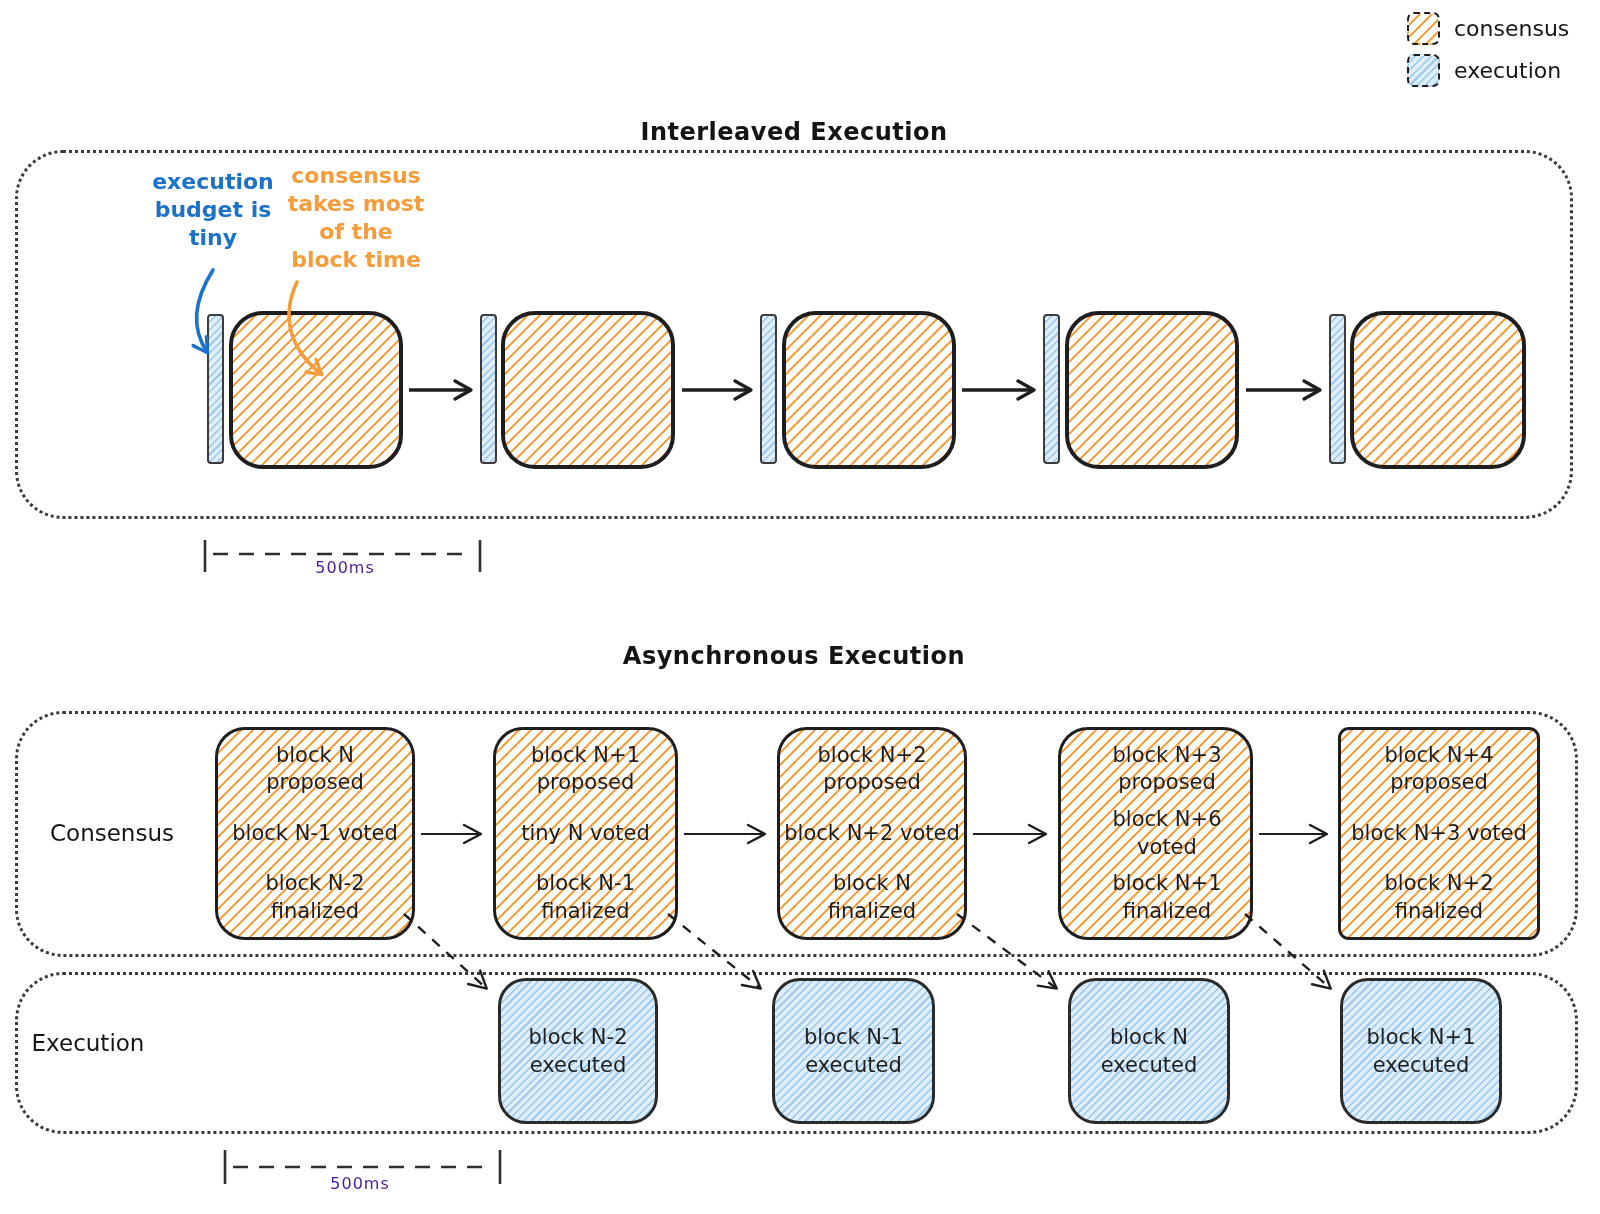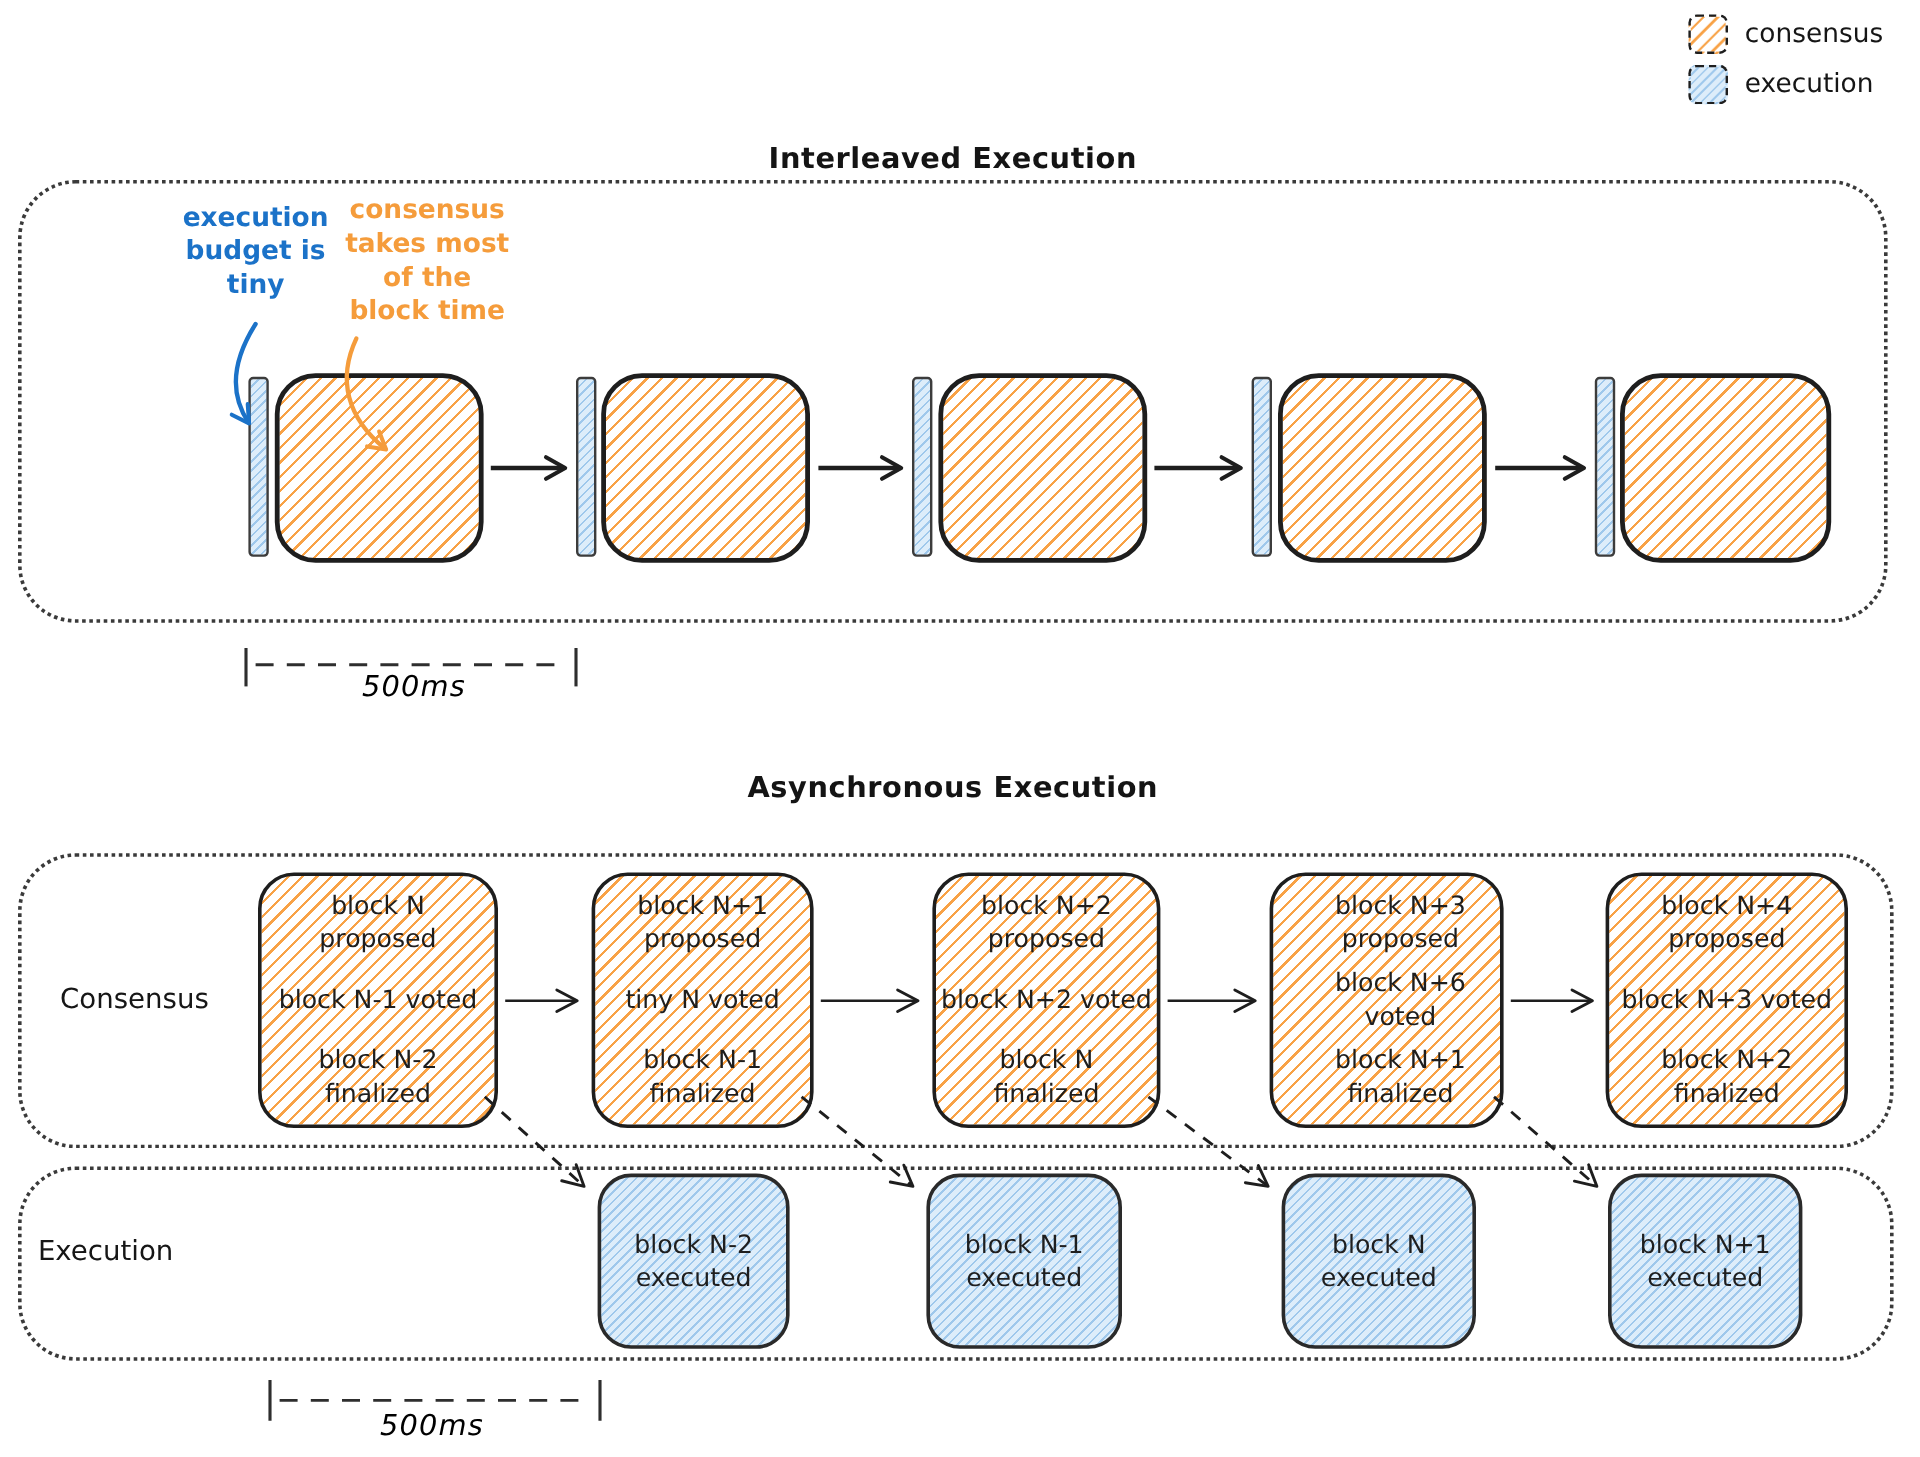--- a/index.html
+++ b/index.html
@@ -53,21 +53,21 @@
     text-align:center;font-size:21px;line-height:1.35;white-space:pre-line;
   }
   
   .row-label{position:absolute;font-size:23px;color:#161616;text-align:center;}
   
   .annot{position:absolute;text-align:center;font-size:22px;font-weight:bold;
          line-height:1.28;white-space:pre-line;}
   .annot.blue{color:#1b72c8;}
   .annot.orange{color:#f59c3b;}
   
-  .measure-label{position:absolute;font-size:24px;color:#000000;letter-spacing:1px;font-style:italic;}
+  .measure-label{position:absolute;font-size:16px;color:#4c1d95;letter-spacing:1px;}
   
   .legend-row{position:absolute;display:flex;align-items:center;gap:14px;}
   .legend-swatch{width:33px;height:33px;border:2.5px dashed #1e1e1e;border-radius:7px;box-sizing:border-box;}
   .legend-label{font-size:22px;color:#161616;}
   svg.overlay{position:absolute;left:0;top:0;pointer-events:none;}
 </style>
 </head>
 <body>
 
 <div class="canvas">
@@ -136,21 +136,21 @@
     <div class="ln">block N
 finalized</div>
   </div>
   <div class="cons-block hatch-orange" style="left:1058px;width:195px;padding-left:25px;">
     <div class="ln">block N+3
 proposed</div>
     <div class="ln">block N+6 voted</div>
     <div class="ln">block N+1
 finalized</div>
   </div>
-  <div class="cons-block hatch-orange" style="left:1338px;width:202px;">
+  <div class="cons-block hatch-orange" style="left:1338px;width:202px;border-radius:11px;">
     <div class="ln">block N+4
 proposed</div>
     <div class="ln">block N+3 voted</div>
     <div class="ln">block N+2
 finalized</div>
   </div>
 
   <div class="dotted-box" style="left:15px;top:972px;width:1557px;height:156px;"></div>
   <div class="row-label" style="left:28px;top:1030px;width:120px;">Execution</div>
 

